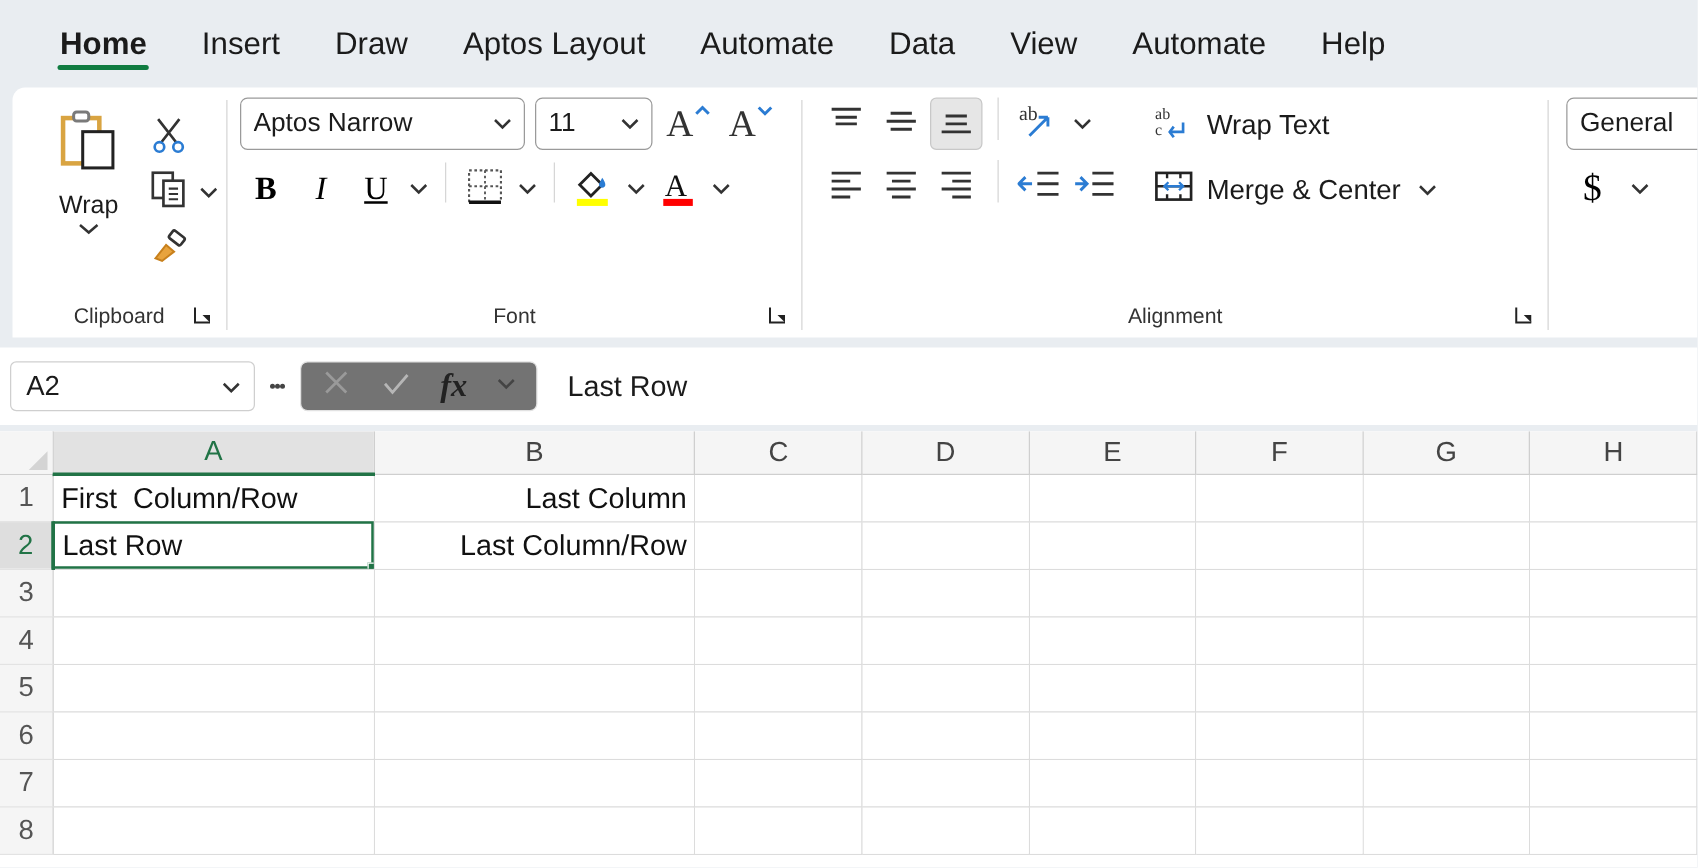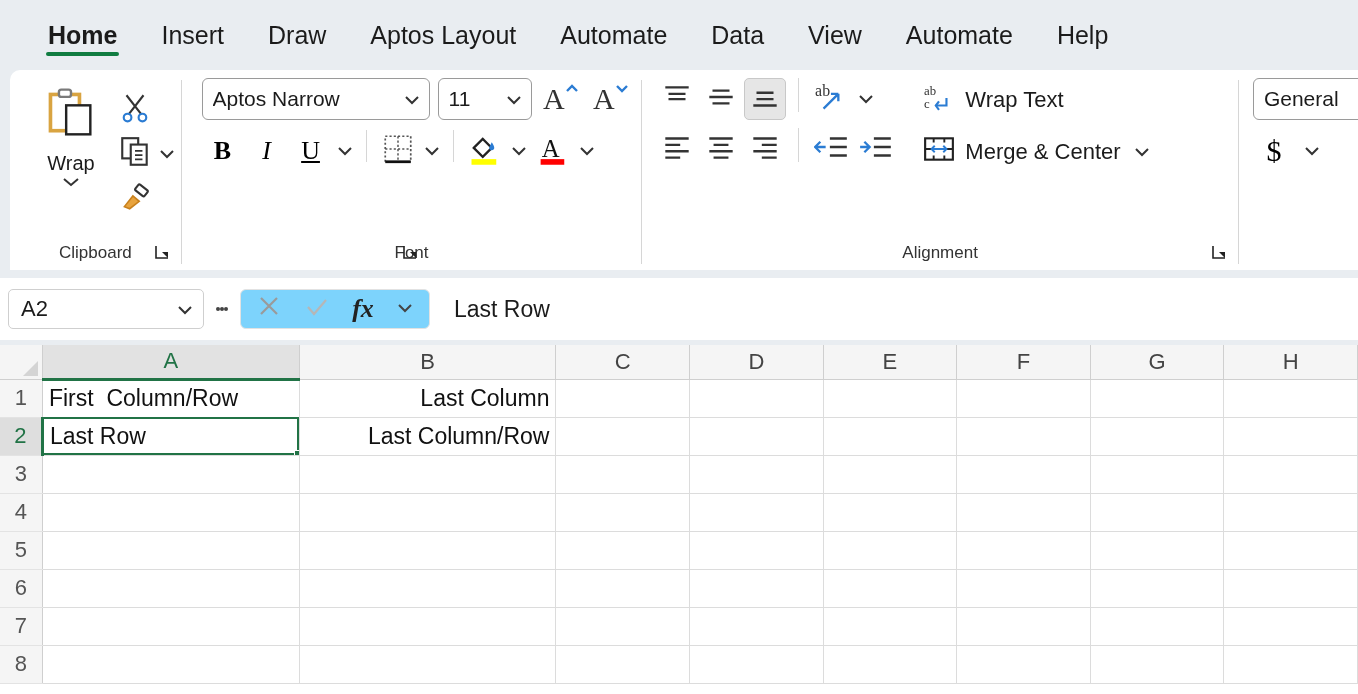--- a/index.html
+++ b/index.html
@@ -84,21 +84,21 @@
   .paste-btn {
     width: 94px;
     display: flex; flex-direction: column; align-items: center;
     padding-top: 8px; cursor: pointer; border-radius: 4px;
   }
   .paste-label { font-size: 20px; color: #1b1b1b; margin-top: 4px; }
   .small-cmds { display: flex; flex-direction: column; gap: 4px; padding-top: 12px; }
   .small-row { display: flex; align-items: center; gap: 4px; height: 40px; cursor: pointer; }
 
   
-  .fontg { width: 463px; align-items: center; }
+  .fontg { width: 463px; }
   .fontg-body { display: flex; flex-direction: column; padding-left: 10px; gap: 10px; }
   .font-row1 { display: flex; align-items: center; gap: 8px; }
   .combo {
     height: 42px;
     border: 1px solid #9a9a9a;
     border-radius: 6px;
     background: #fff;
     display: flex; align-items: center;
     padding: 0 8px 0 10px;
     font-size: 21px;
@@ -156,21 +156,21 @@
     padding: 0 8px 0 12px;
     font-size: 22px; color: #1b1b1b;
     cursor: text;
   }
   .namebox .nv { flex: 1; }
   .kebab { width: 24px; height: 40px; display: flex; align-items: center; justify-content: center; cursor: pointer; }
   .kebab i { display:block; width:4px; height:4px; background:#444; border-radius:50%; margin:1.5px 0; }
   .fxgroup {
     width: 190px; height: 40px;
     border: 1px solid #e2e2e2; border-radius: 6px;
-    background: #7dd3fc;
+    background: #737373;
     display: flex; align-items: center; justify-content: space-around;
     padding: 18px 4px;
   }
   .fx-i { font-family: "Liberation Serif", serif; font-style: italic; font-weight: bold; font-size: 26px; color: #222; cursor: pointer; }
   .fbar-input {
     flex: 1; height: 40px;
     background: #fff;
     display: flex; align-items: center;
     padding-left: 18px;
     font-size: 23px; color: #1b1b1b;

